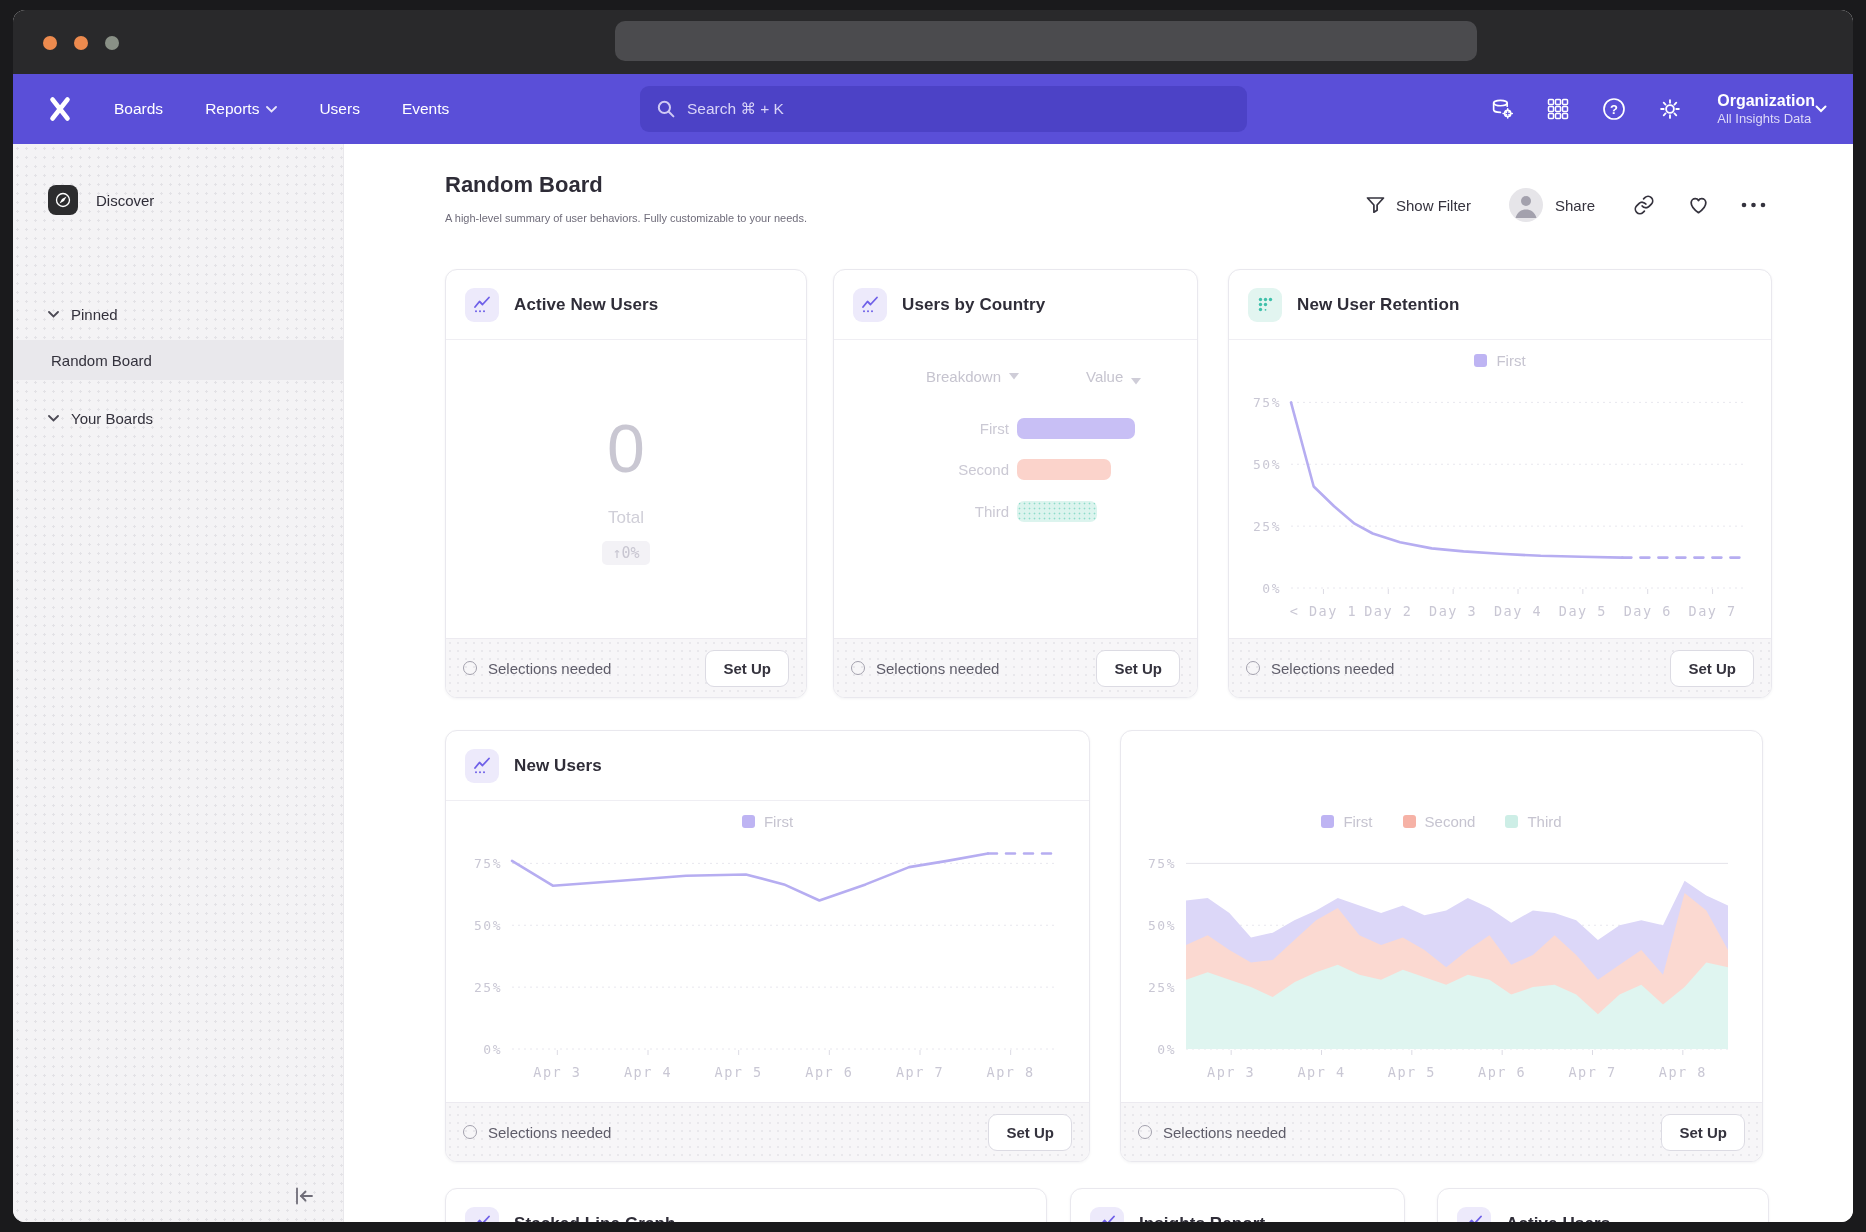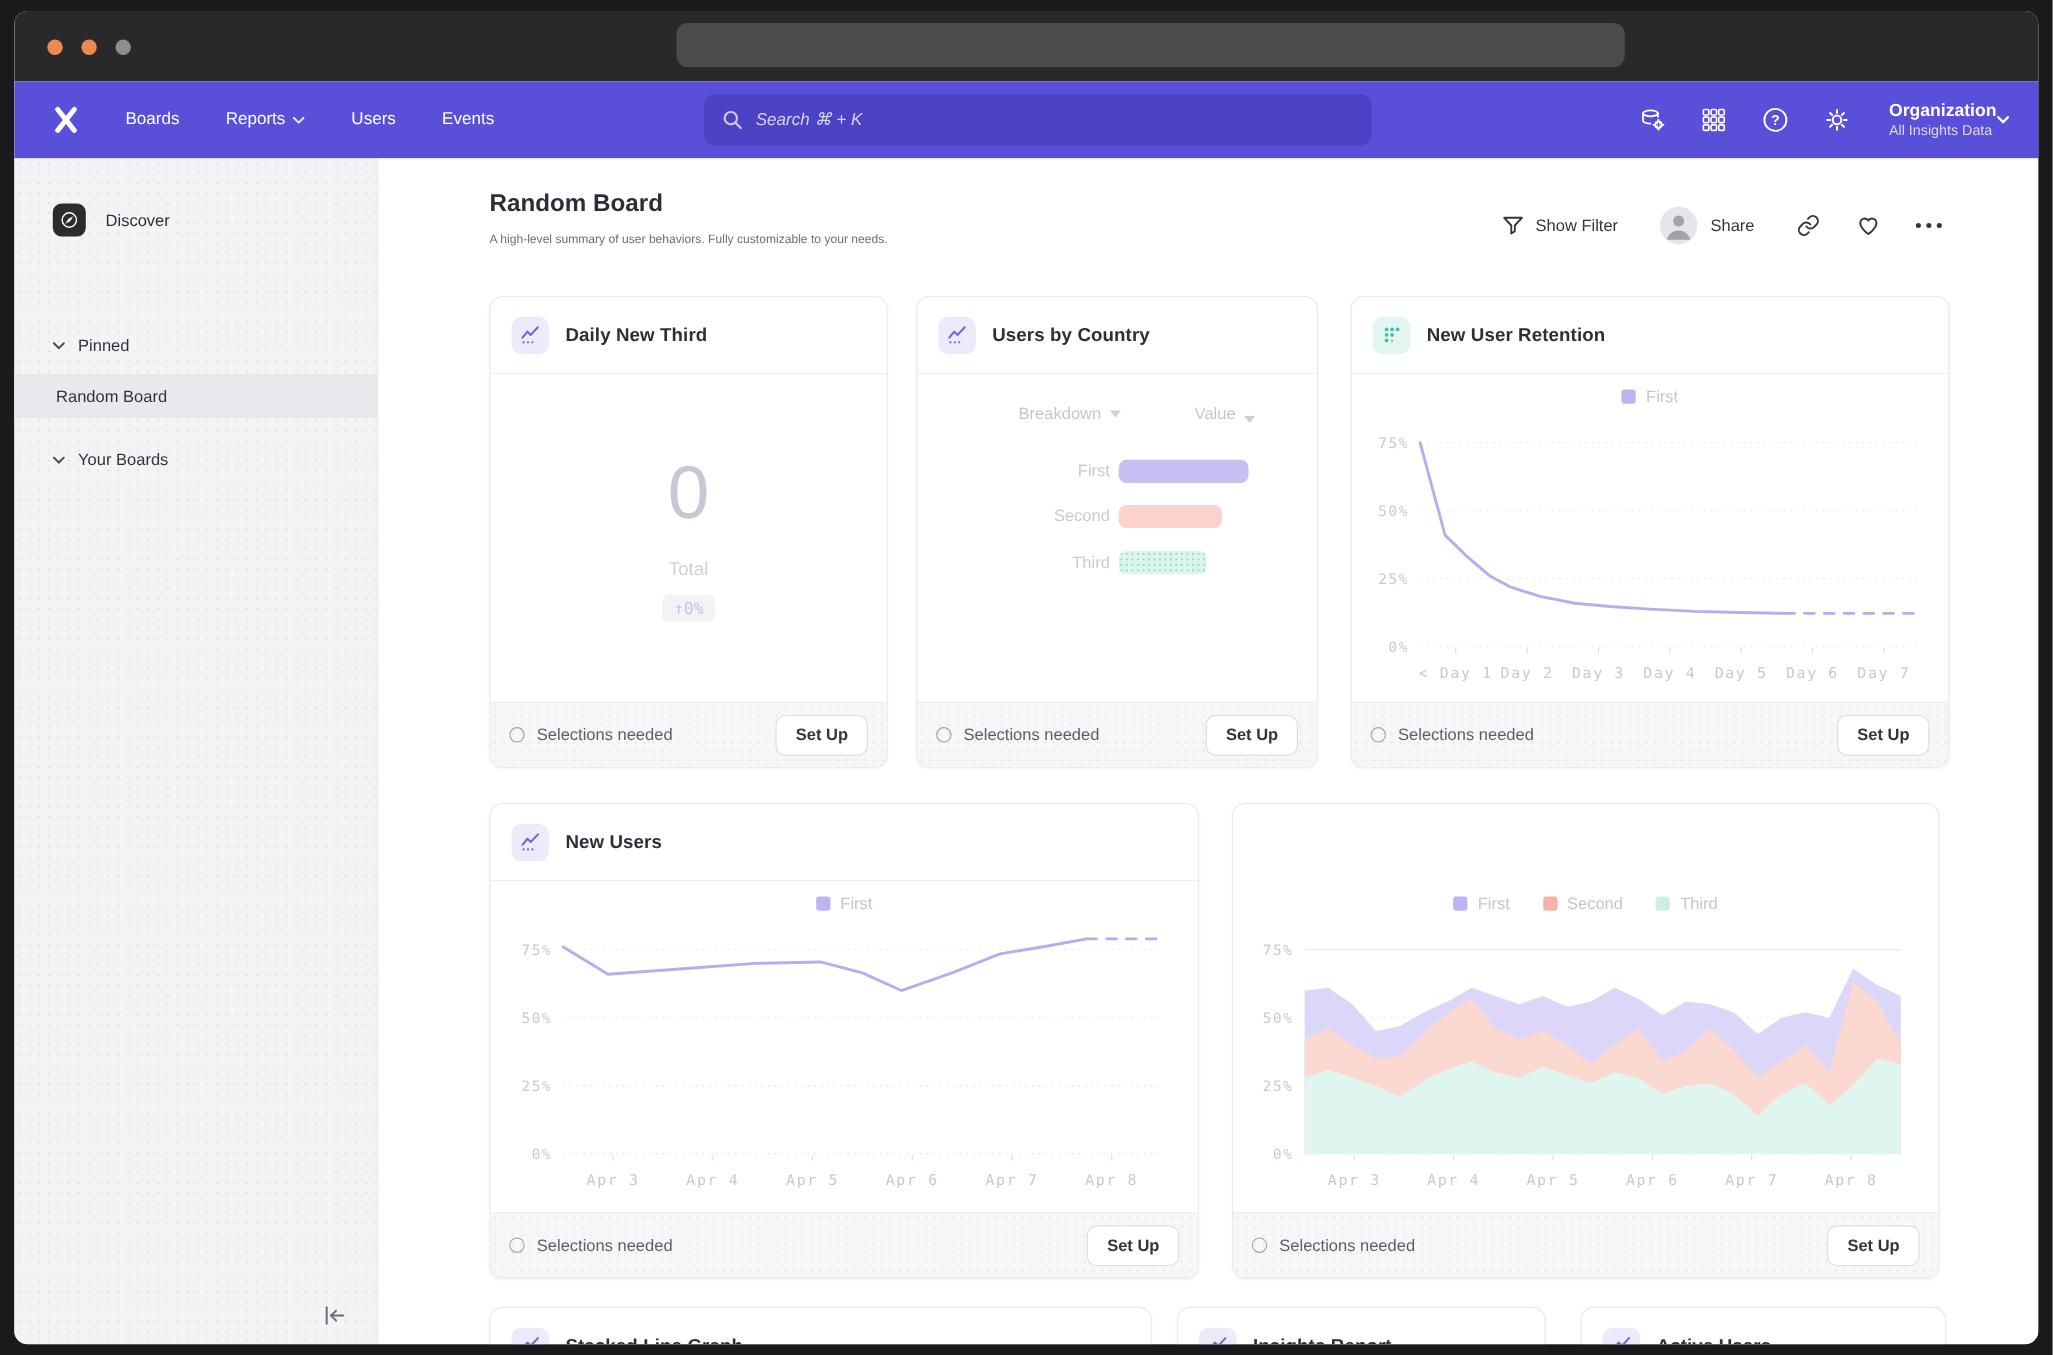--- a/index.html
+++ b/index.html
@@ -7,21 +7,21 @@
   .window{position:absolute;left:13px;top:10px;width:1840px;height:1212px;border-radius:12px;overflow:hidden;background:#fff;}
   
   .titlebar{height:64px;background:#29292b;position:relative;}
   .lights{position:absolute;left:30px;top:26px;display:flex;gap:17px;}
   .light{width:14px;height:14px;border-radius:50%;}
   .urlbar{position:absolute;left:602px;top:11px;width:862px;height:40px;border-radius:10px;background:#4b4b4e;}
   
   .navbar{height:70px;background:#5a4fd8;position:relative;display:flex;align-items:center;color:#fff;}
   .nav-left{display:flex;align-items:center;gap:42px;padding-left:35px;}
   .nav-item{font-size:15.5px;font-weight:500;color:#fff;display:flex;align-items:center;gap:7px;cursor:pointer;}
-  .searchbox{position:absolute;left:627px;top:12px;width:607px;height:46px;border-radius:9px;background:#4c42c6;display:flex;align-items:center;padding:0 16px;gap:11px;box-sizing:border-box;font-style:italic;}
+  .searchbox{position:absolute;left:627px;top:12px;width:607px;height:46px;border-radius:9px;background:#4c42c6;display:flex;align-items:center;padding:0 16px;gap:11px;box-sizing:border-box;}
   .searchbox span{font-size:15.5px;color:#d9d4f8;}
   .nav-right{position:absolute;right:26px;top:0;height:70px;display:flex;align-items:center;gap:30px;}
   .nav-icon{width:26px;height:26px;display:flex;align-items:center;justify-content:center;}
   .org{display:flex;align-items:center;margin-left:4px;}
   .org-lines{display:flex;flex-direction:column;line-height:1.25;}
   .org-name{font-size:16px;font-weight:700;color:#fff;}
   .org-sub{font-size:13px;color:#ddd9f8;}
   
   .shell{display:flex;height:1078px;}
   .sidebar{width:331px;background:#f4f3f5;background-image:radial-gradient(circle,#e3e2e6 1px,rgba(0,0,0,0) 1.15px);background-size:9px 9px;position:relative;border-right:1px solid #e9e8ec;box-sizing:border-box;flex:none;}
@@ -261,21 +261,21 @@
           <span class="card-icon">
             <svg width="19" height="19" viewBox="0 0 19 19">
                 <polyline points="2,12 6.5,6.5 9.5,9.5 16,2.5" fill="none" stroke="#6f60e8" stroke-width="1.8" stroke-linecap="round" stroke-linejoin="round"></polyline>
                 <g fill="#6f60e8">
                   <circle cx="3" cy="16.2" r="1"></circle>
                   <circle cx="7" cy="16.2" r="1"></circle>
                   <circle cx="11" cy="16.2" r="1"></circle>
                 </g>
               </svg>
           </span>
-          <span class="card-title">Daily New Third</span>
+          <span class="card-title">Active New Users</span>
         </div>
         <div class="card-body">
           <div class="big-center">
             <div class="big-num">0</div>
             <div class="big-label">Total</div>
             <div class="delta-badge">↑0%</div>
           </div>
         </div>
         <div class="card-f">
           <span class="status-ring"></span>

